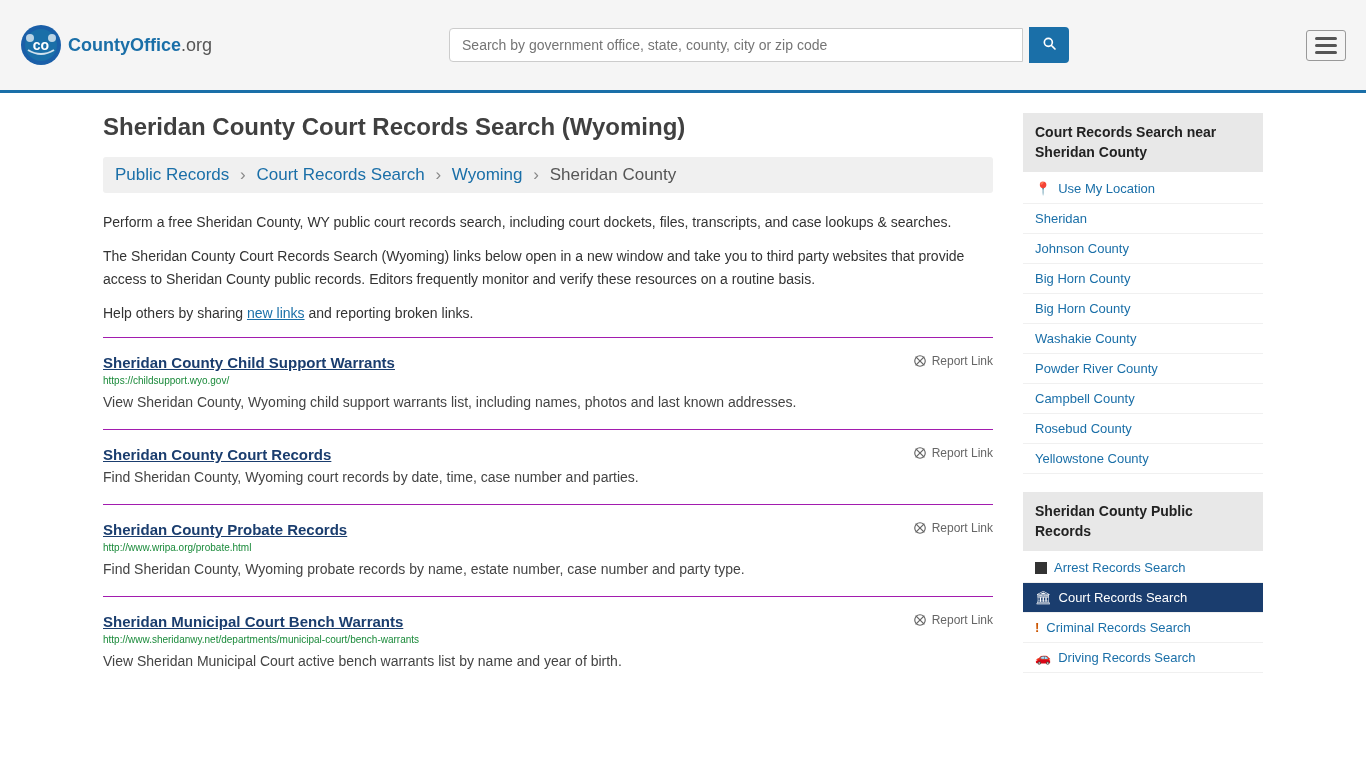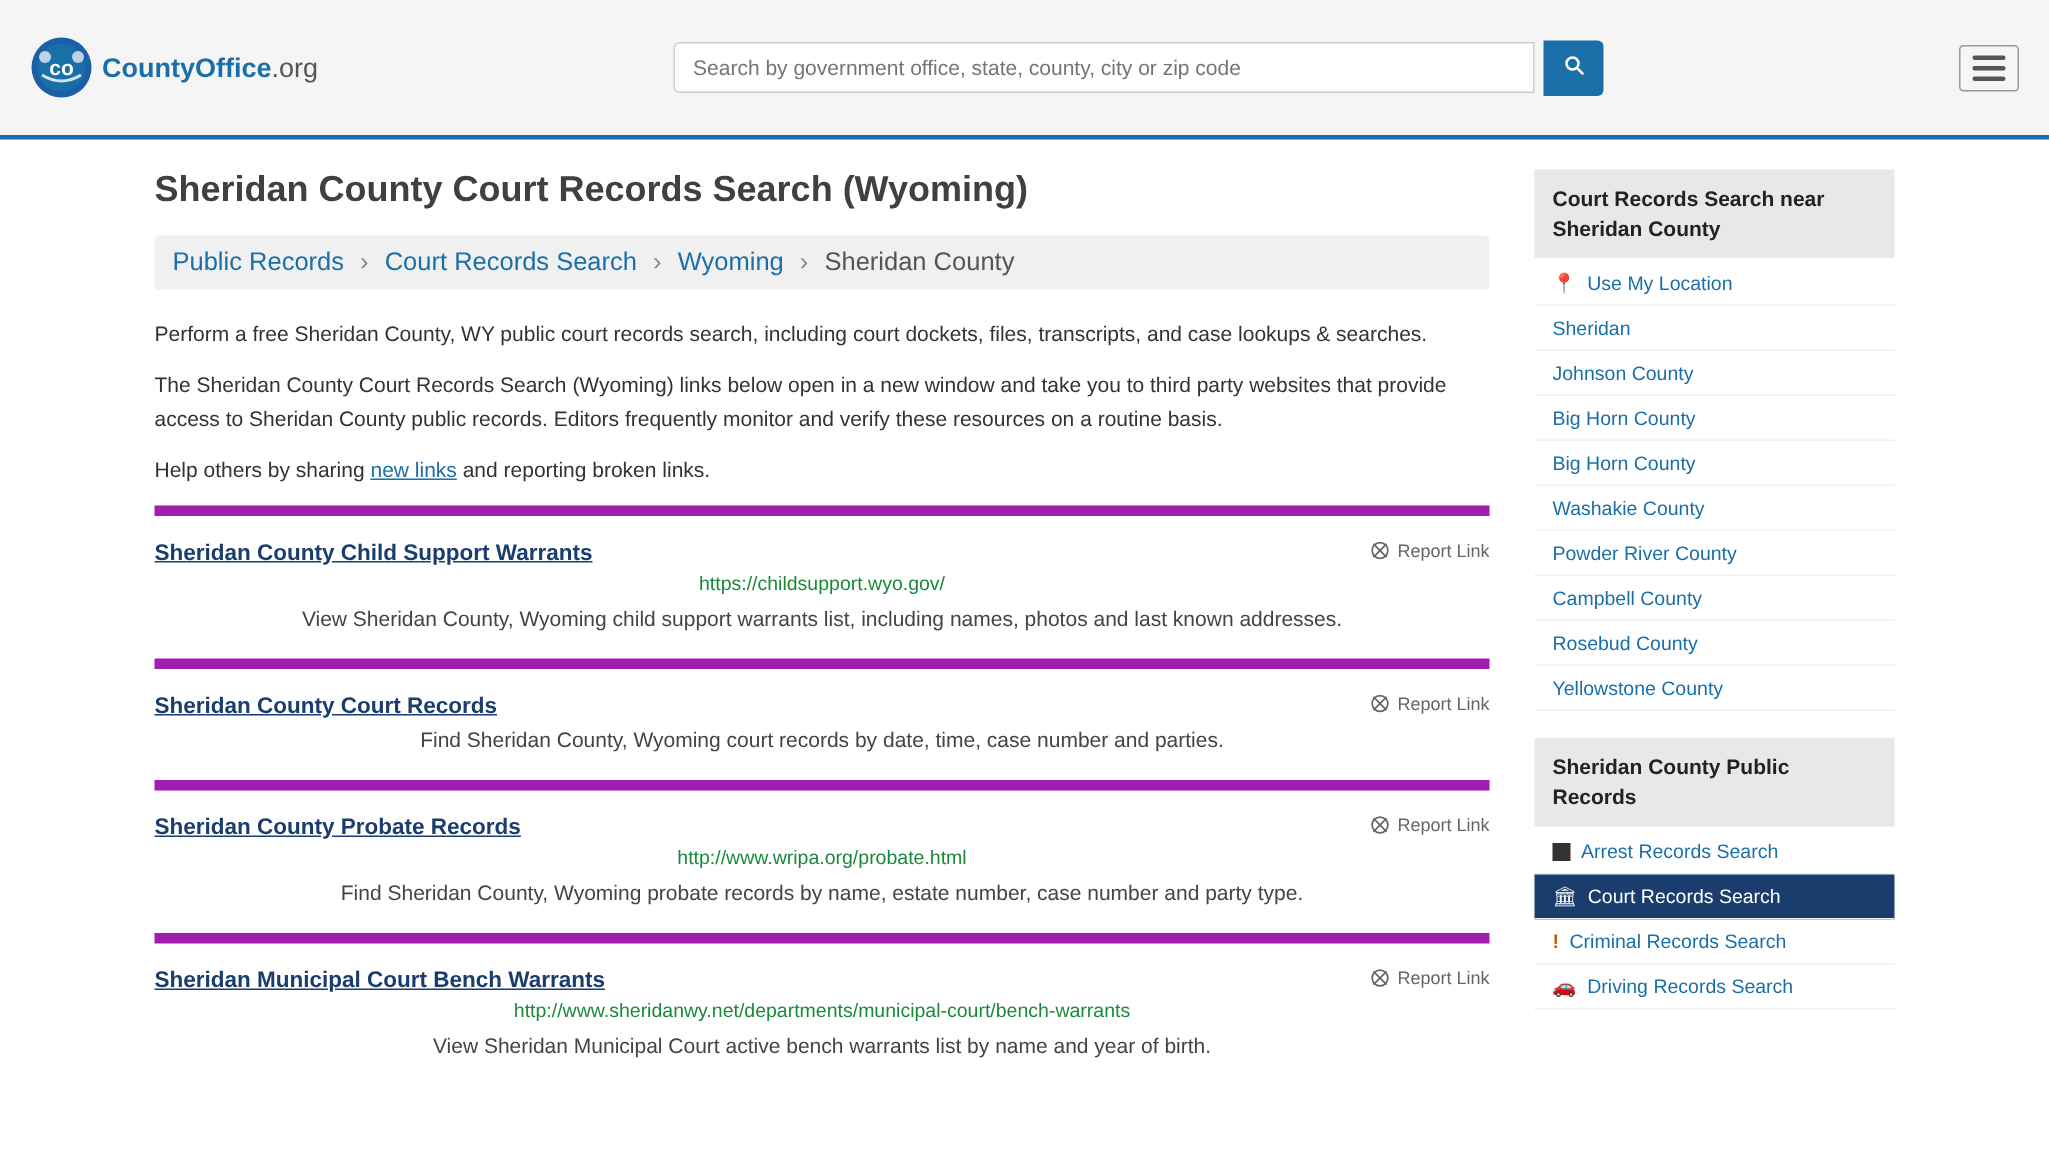--- a/index.html
+++ b/index.html
@@ -108,23 +108,22 @@
       color: #333;
     }
     .new-links {
       color: #1a6fa8;
       text-decoration: underline;
       cursor: pointer;
     }
 
     
     .result-card {
-      border-top: 7px solid #a21caf;
+      border-top: 1px solid #a21caf;
       padding: 16px 0;
-      text-align: center;
     }
     .result-title {
       font-size: 15px;
       font-weight: bold;
       color: #1a3d6e;
       text-decoration: underline;
       cursor: pointer;
       display: inline;
     }
     .result-header {
@@ -138,21 +137,21 @@
       align-items: center;
       gap: 5px;
       font-size: 12px;
       color: #666;
       cursor: pointer;
       white-space: nowrap;
       flex-shrink: 0;
     }
     .result-url {
       color: #1a8a3a;
-      font-size: 13px;
+      font-size: 10px;
       margin-bottom: 6px;
       word-break: break-all;
     }
     .result-desc {
       color: #444;
       line-height: 1.5;
       font-size: 14px;
     }
 
     

